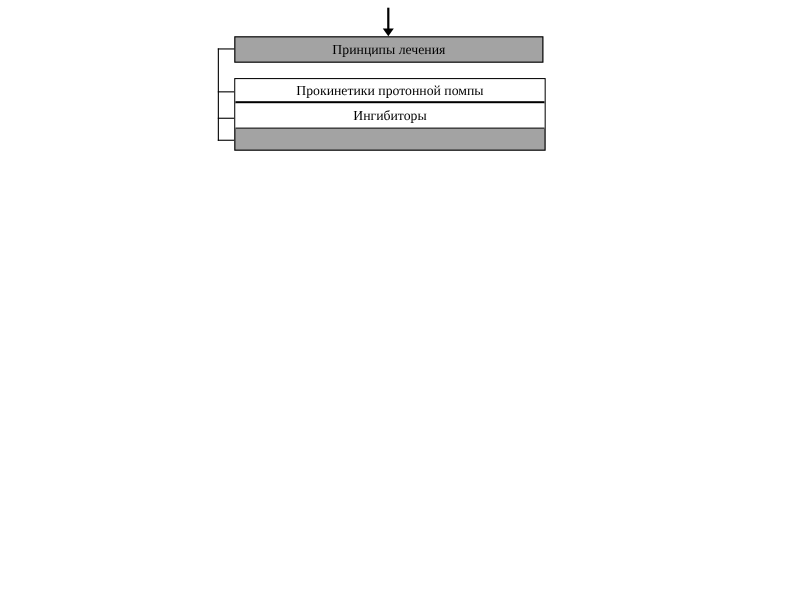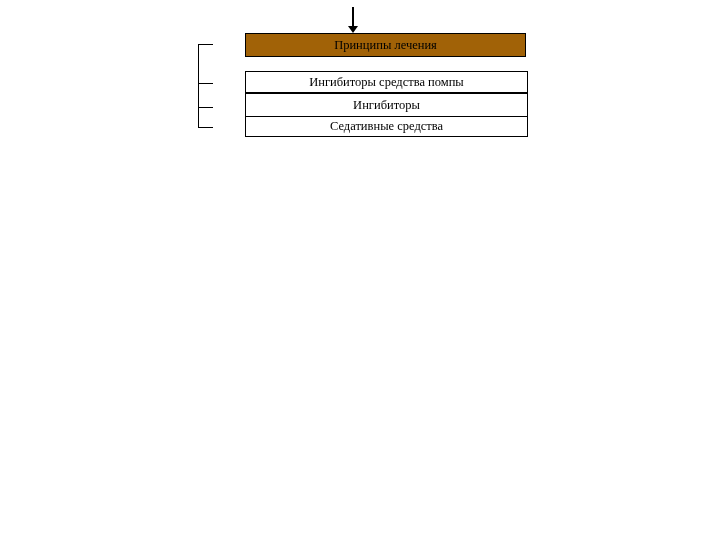--- a/index.html
+++ b/index.html
@@ -26,25 +26,24 @@
     left: 348px; top: 26px;
     width: 0; height: 0;
     border-left: 5px solid transparent;
     border-right: 5px solid transparent;
     border-top: 7px solid #000000;
   }
   
   .node-box {
     position: absolute;
     border: 1px solid #000000;
-    background: #a16207;
+    background: #a3a3a3;
     color: #000000;
     font-size: 12.5px;
     line-height: 1;
-    margin-left: 32px;
   }
   .title-box {
     left: 213px; top: 33px;
     width: 281px; height: 24px;
     display: flex; align-items: center; justify-content: center;
   }
   .group-box {
     left: 213px; top: 71px;
     width: 283px; height: 66px;
   }
@@ -82,23 +81,20 @@
   <div>
     <div class="line bracket-vertical"></div>
     <div class="line stub-0"></div>
     <div class="line stub-1"></div>
     <div class="line stub-2"></div>
     <div class="line stub-3"></div>
   </div>
 
   <div class="node-box group-box">
     <div class="group-row row-0">
-      <span>Ингибиторы средства помпы</span>
+      <span>Прокинетики протонной помпы</span>
     </div>
     <div class="group-row row-1">
       <span>Ингибиторы</span>
-    </div>
-    <div class="group-row row-2">
-      <span>Седативные средства</span>
     </div>
   </div>
 
 </div>
 
 </body></html>

